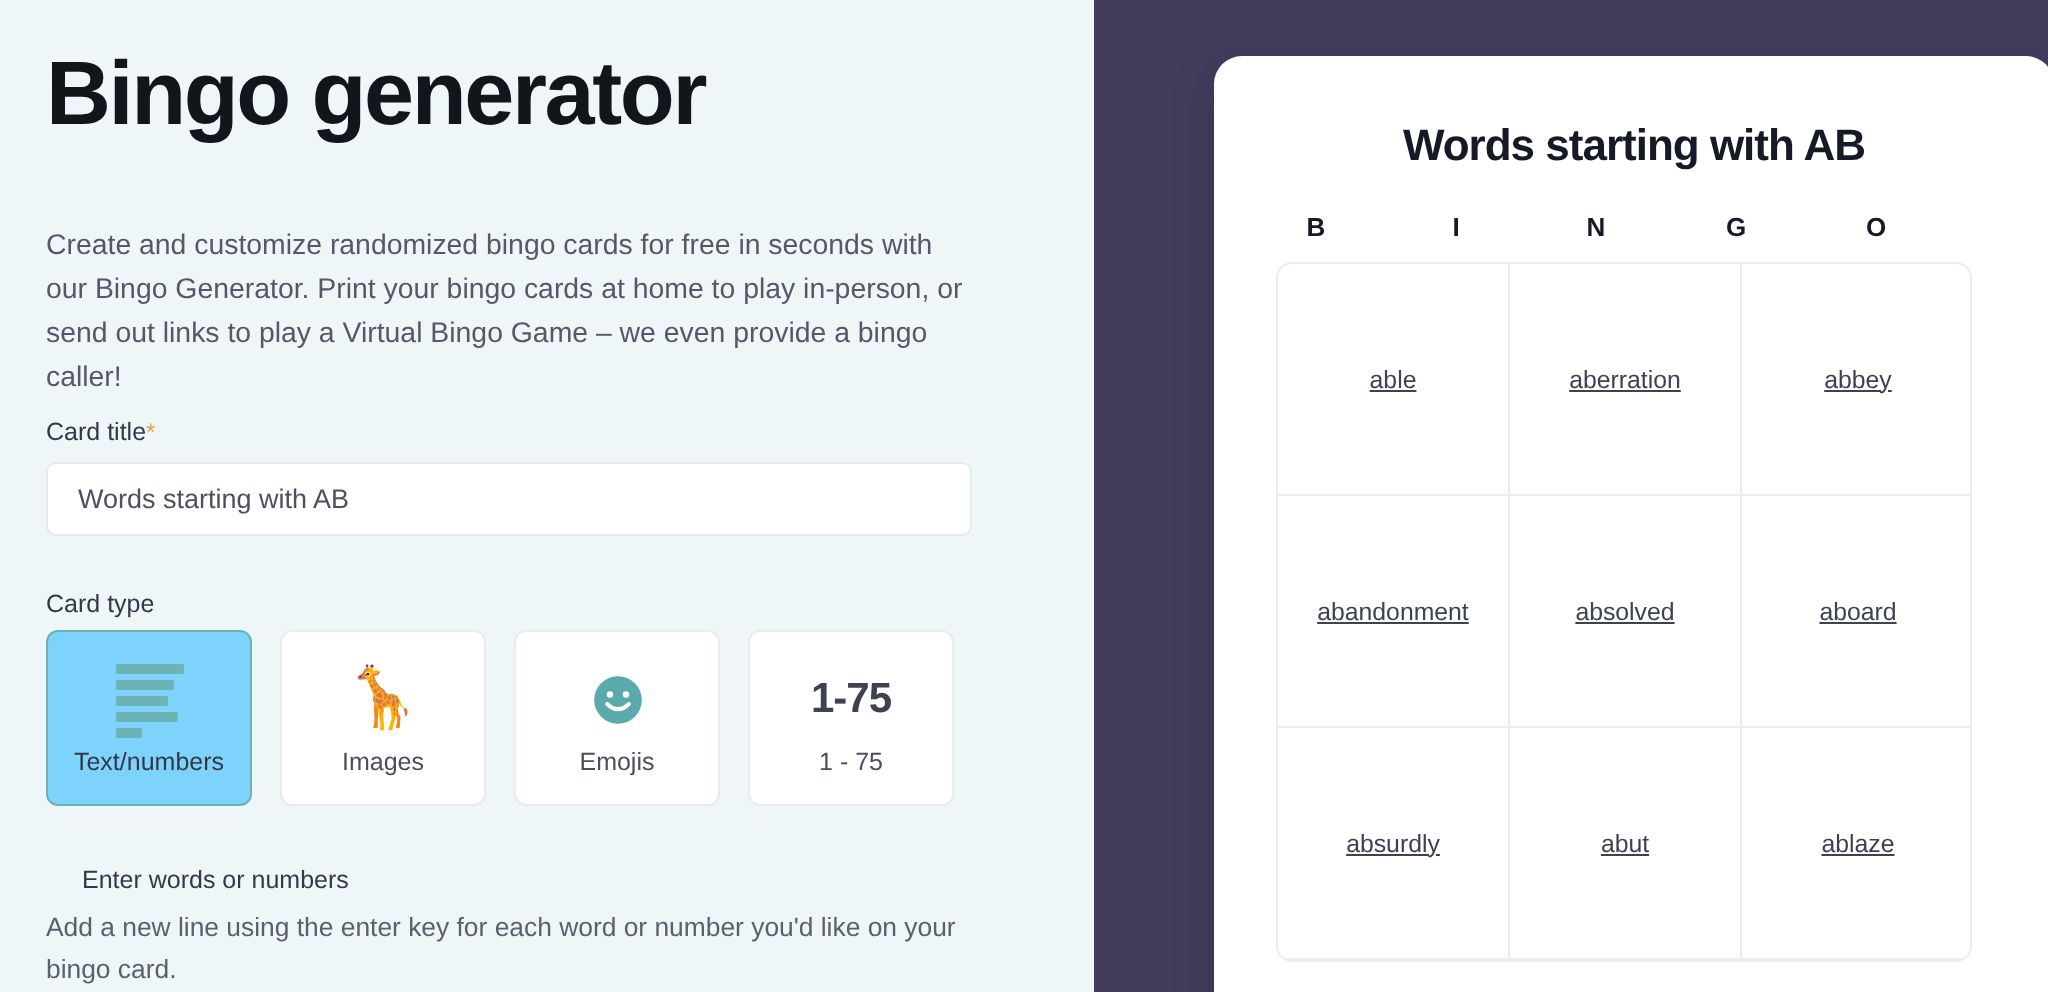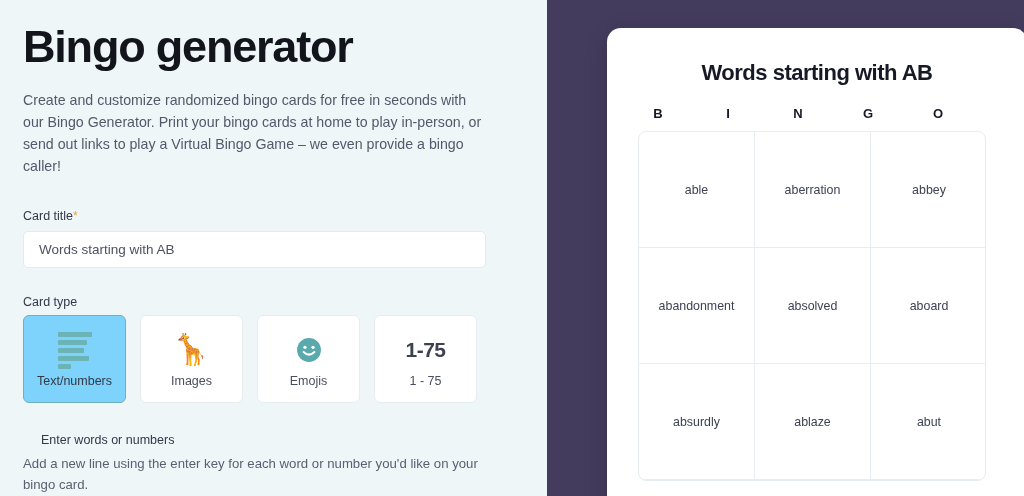--- a/index.html
+++ b/index.html
@@ -17,21 +17,21 @@
     background: #eff6f8;
     position: relative;
     flex: 0 0 547px;
   }
   .page-title {
     position: absolute; left: 23px; top: 22px;
     font-size: 45px; font-weight: 700; letter-spacing: -1.2px;
     color: #13151c; line-height: 1.1;
   }
   .page-desc {
-    position: absolute; left: 23px; top: 89px; width: 462px;
+    position: absolute; left: 23px; top: 112px; width: 462px;
     font-size: 14.2px; line-height: 22px; color: #55586a;
   }
   .field-label {
     position: absolute; font-size: 12.5px; font-weight: 400; color: #33384a; text-align: right;
   }
   .req-star { color: #e2a24a; font-size: 12px; }
   .card-title-label { left: 23px; top: 209px; }
   .text-input {
     position: absolute; left: 23px; top: 231px;
     width: 463px; height: 37px;
@@ -139,20 +139,21 @@
     grid-auto-rows: 116px;
     background: #ffffff;
   }
   .bingo-cell {
     border-right: 1px solid #e7edf0;
     border-bottom: 1px solid #e7edf0;
     display: flex; align-items: center; justify-content: center;
     font-size: 12.4px; color: #3d4252;
     text-align: center;
     padding: 4px;
+    text-decoration: underline;
   }
   .bingo-cell:nth-child(3n) { border-right: none; }
 </style>
 </head>
 <body>
 
 <div id="app">
 
   <div class="left-panel">
 
@@ -229,19 +230,19 @@
       </div>
 
       <div class="bingo-grid">
         <div class="bingo-cell">able</div>
         <div class="bingo-cell">aberration</div>
         <div class="bingo-cell">abbey</div>
         <div class="bingo-cell">abandonment</div>
         <div class="bingo-cell">absolved</div>
         <div class="bingo-cell">aboard</div>
         <div class="bingo-cell">absurdly</div>
+        <div class="bingo-cell">abut</div>
         <div class="bingo-cell">ablaze</div>
-        <div class="bingo-cell">abut</div>
       </div>
     </div>
   </div>
 
 </div>
 
 </body></html>

